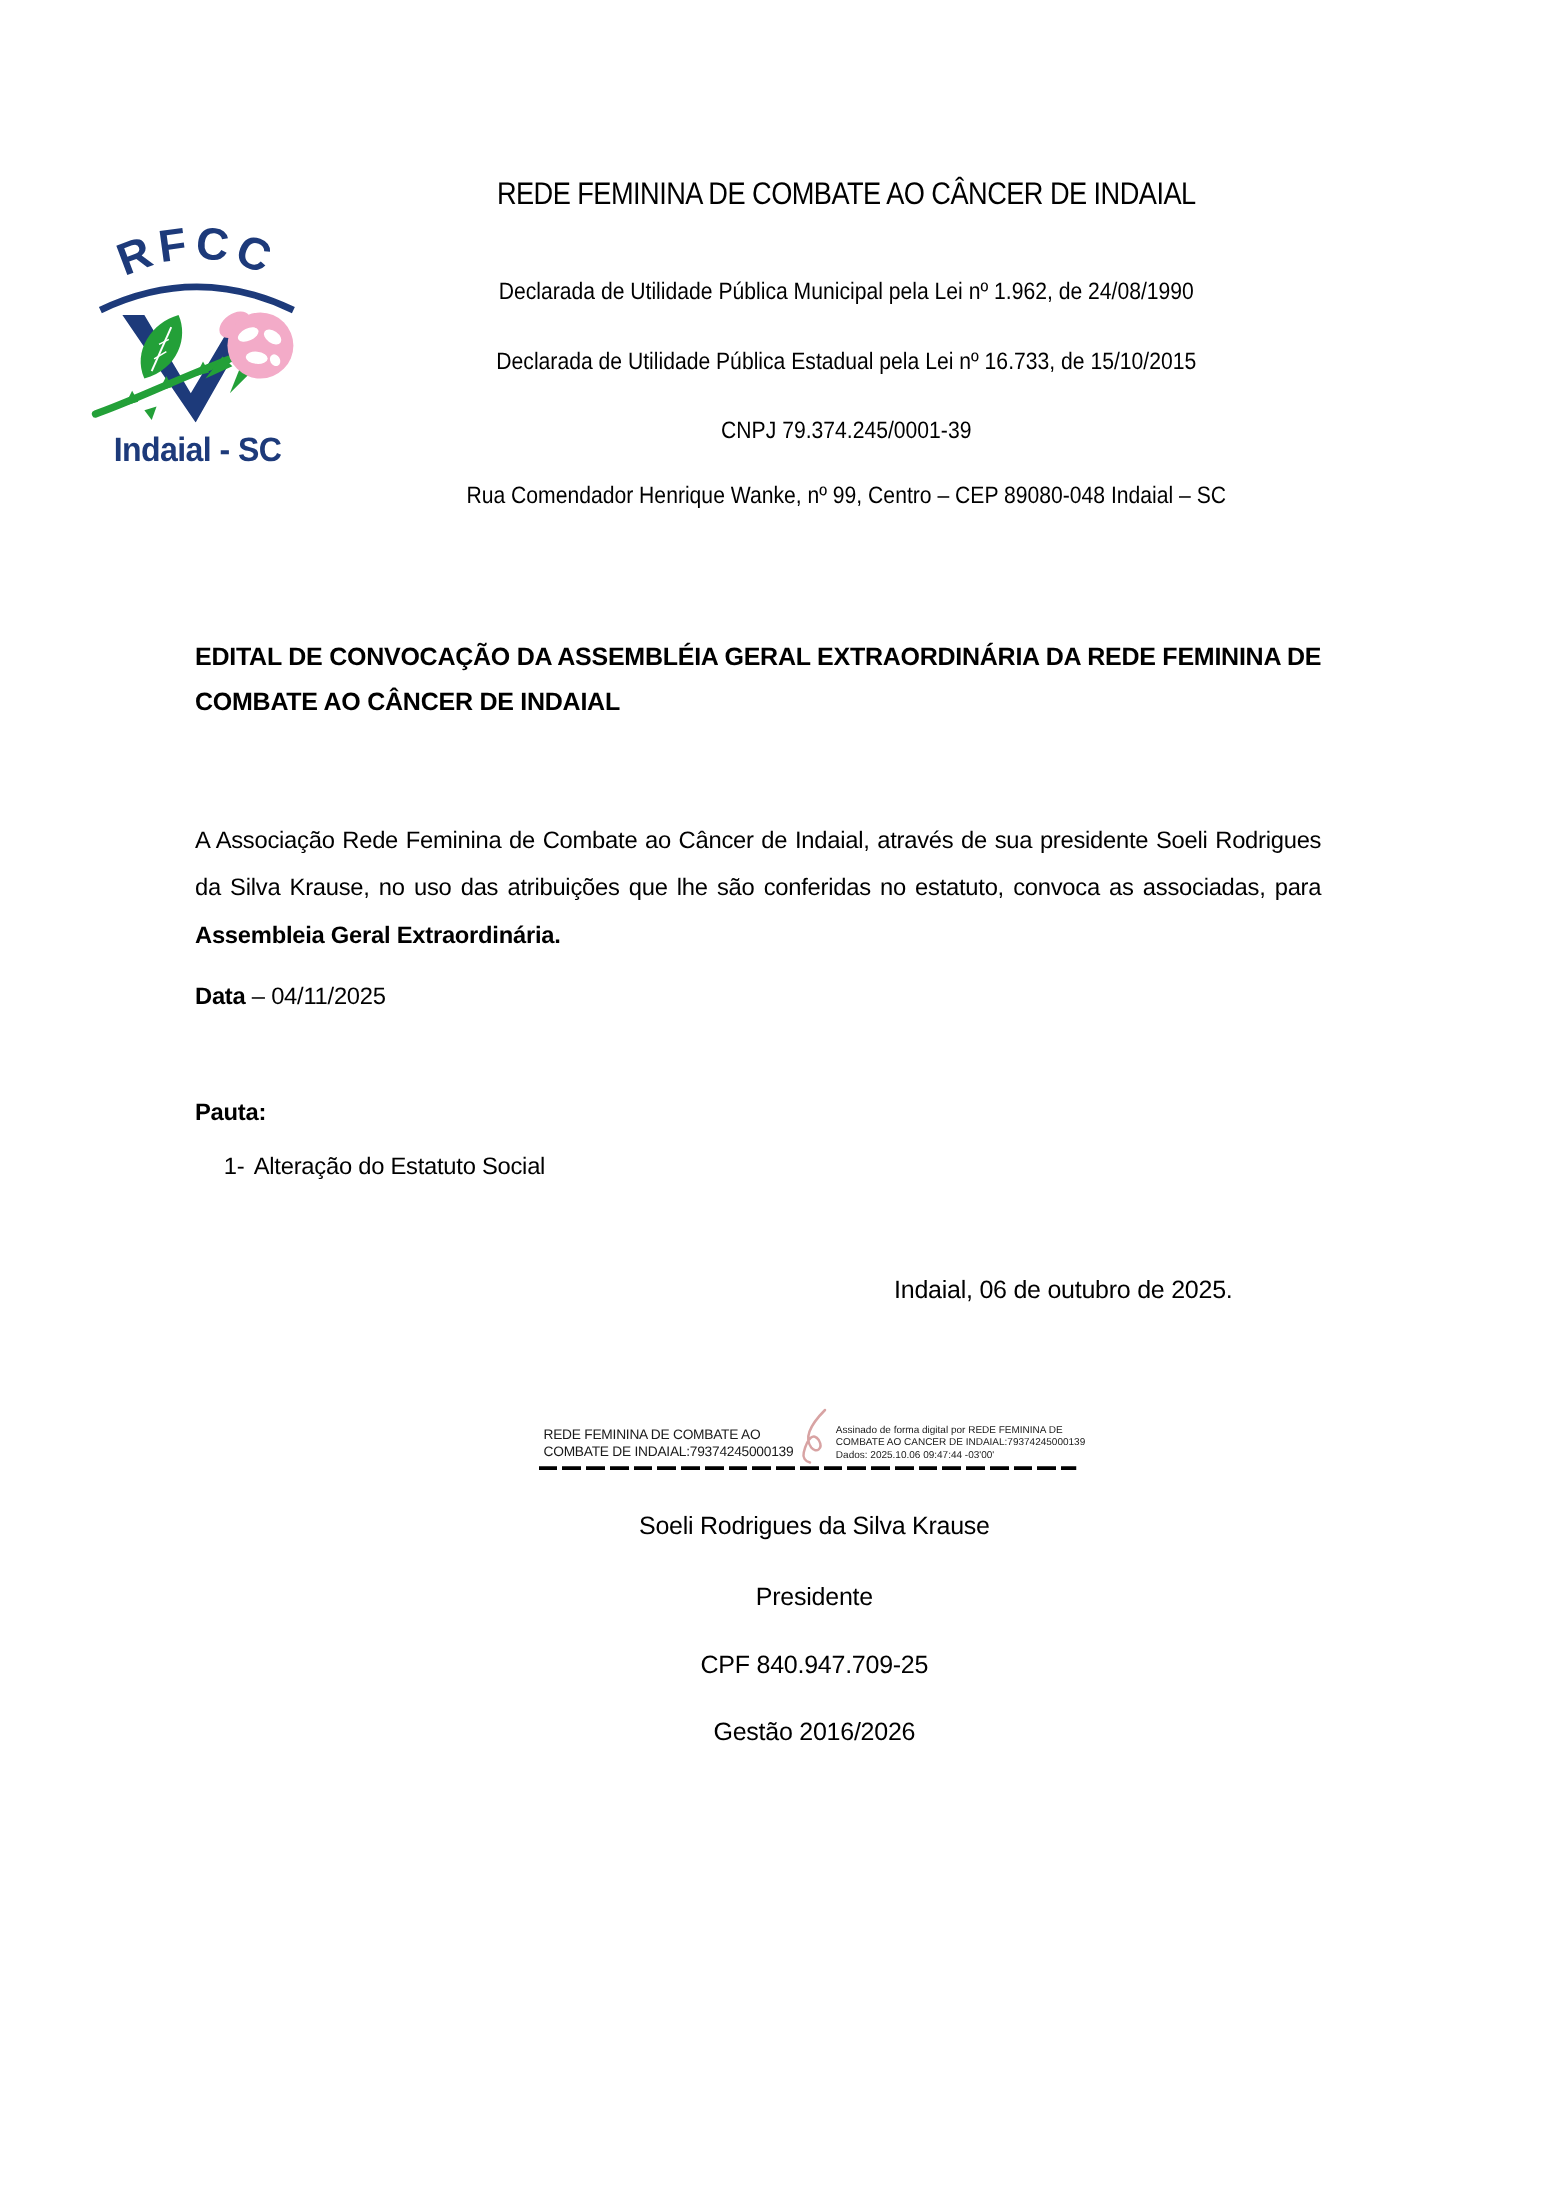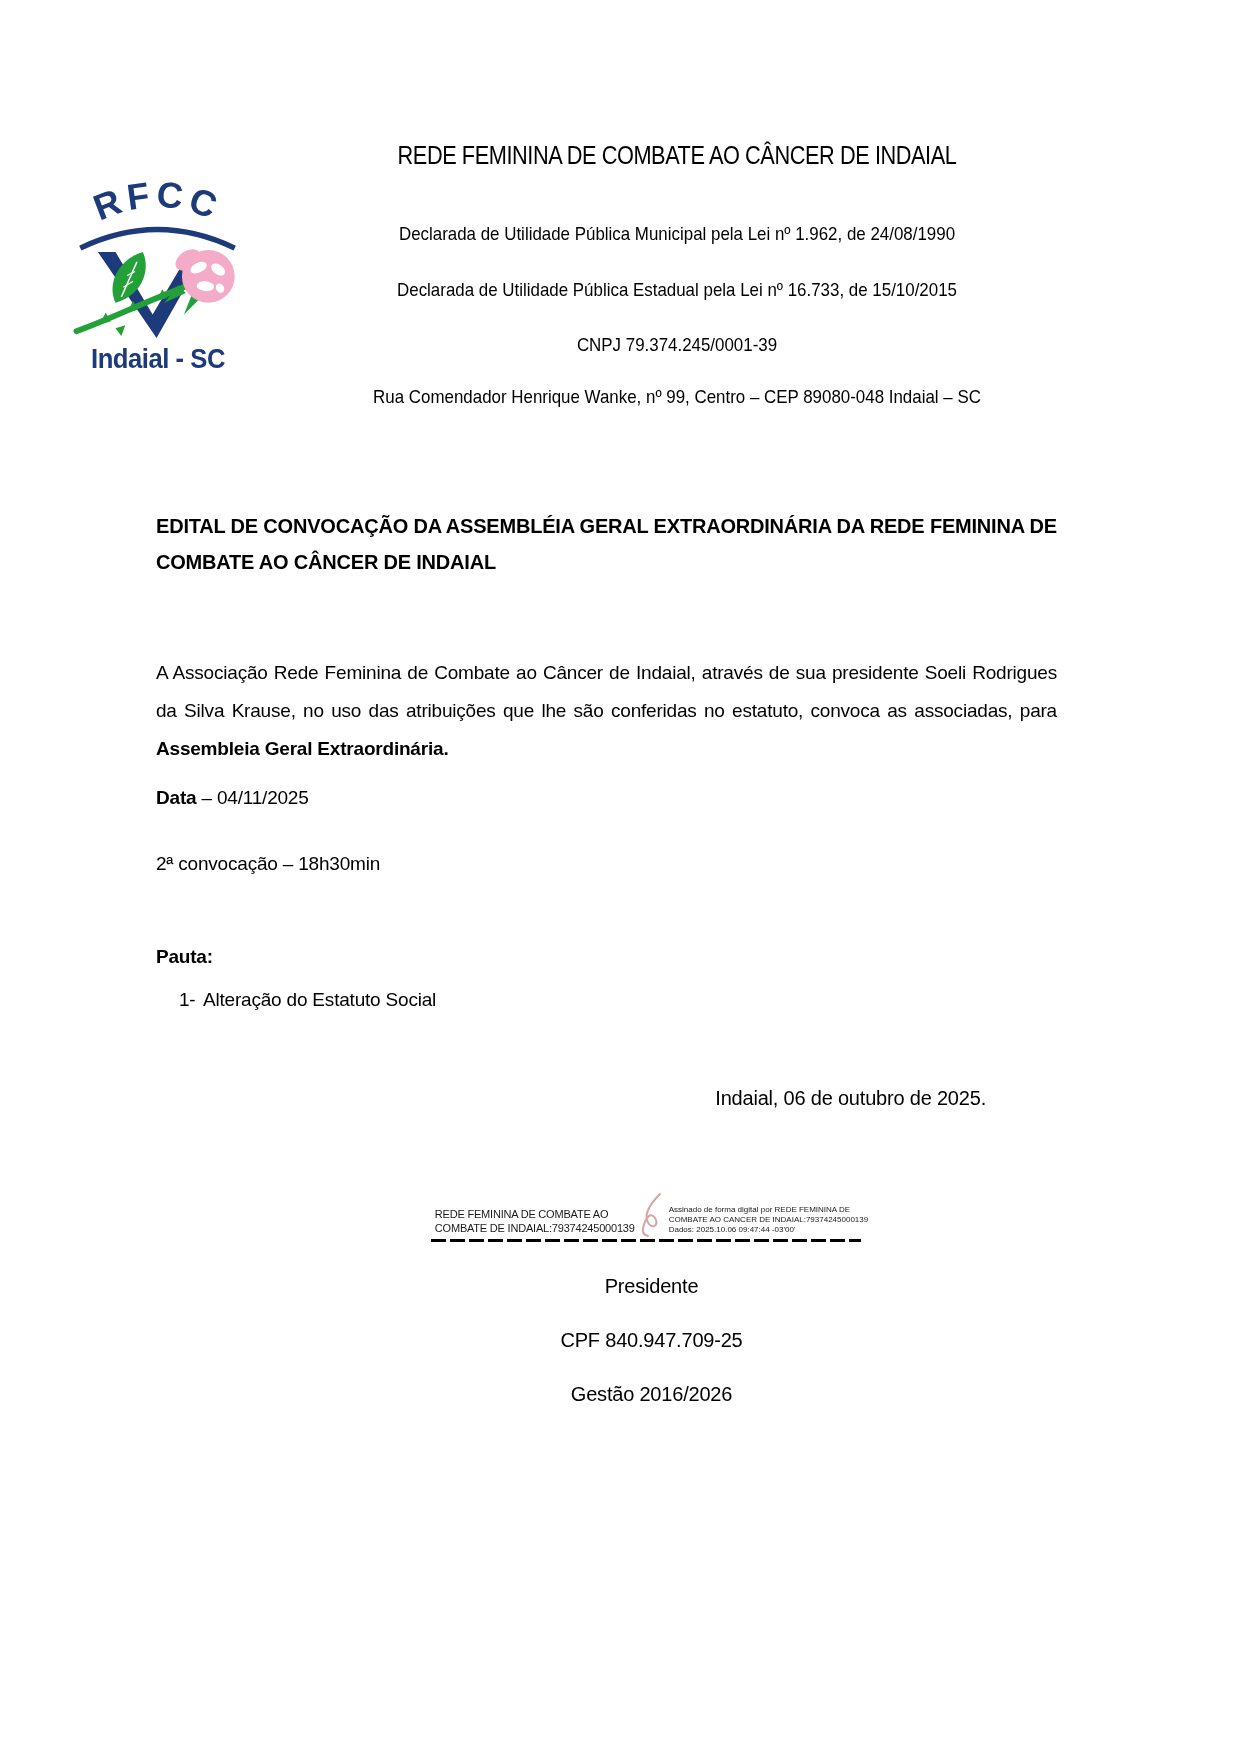--- a/index.html
+++ b/index.html
@@ -110,21 +110,20 @@
 
   <div class="content">
 
     <div class="edital-heading">EDITAL DE CONVOCAÇÃO DA ASSEMBLÉIA GERAL EXTRAORDINÁRIA DA REDE FEMININA DE COMBATE AO CÂNCER DE INDAIAL</div>
 
     <div class="intro"><span>A Associação Rede Feminina de Combate ao Câncer de Indaial, através de sua presidente Soeli Rodrigues da Silva Krause, no uso das atribuições que lhe são conferidas no estatuto, convoca as associadas, para </span><span class="b">Assembleia Geral Extraordinária.</span></div>
 
     <div class="body-line data-line"><span class="b">Data</span><span> – 04/11/2025</span></div>
 
 
-    <div class="body-line conv2">2ª convocação – 18h30min</div>
 
 
     <div class="body-line pauta-line">Pauta:</div>
 
     <div class="body-line pauta-item"><span class="num">1-</span><span>Alteração do Estatuto Social</span></div>
 
     <div class="body-line date-line">Indaial, 06 de outubro de 2025.</div>
 
     <div class="sig-row">
       <div class="cert-text">
@@ -136,18 +135,19 @@
       </svg>
       <div class="digital-text">
         <div>Assinado de forma digital por REDE FEMININA DE</div>
         <div>COMBATE AO CANCER DE INDAIAL:79374245000139</div>
         <div>Dados: 2025.10.06 09:47:44 -03'00'</div>
       </div>
     </div>
 
     <div class="sig-line"></div>
 
+    <div class="sig-center sig-name">Soeli Rodrigues da Silva Krause</div>
     <div class="sig-center sig-role">Presidente</div>
     <div class="sig-center sig-cpf">CPF 840.947.709-25</div>
     <div class="sig-center sig-term">Gestão 2016/2026</div>
 
   </div>
 </div>
 
 </body></html>

